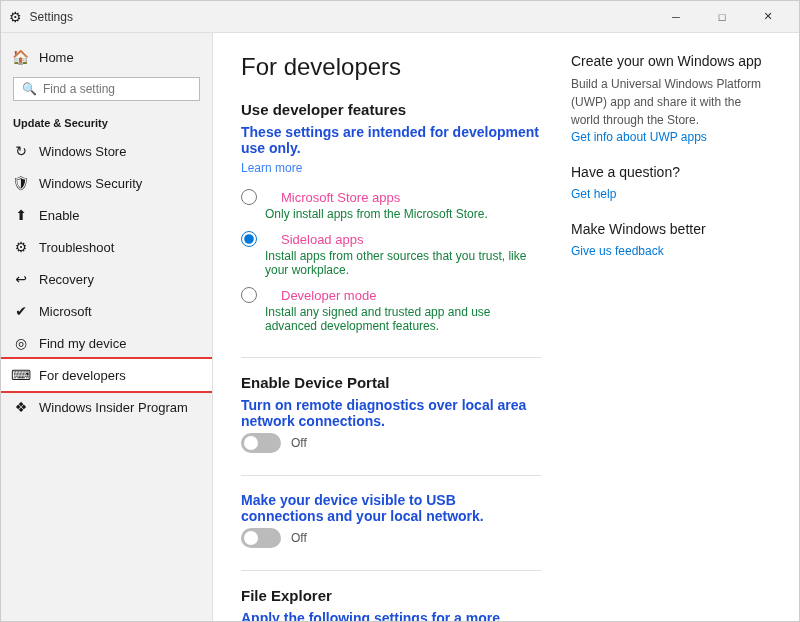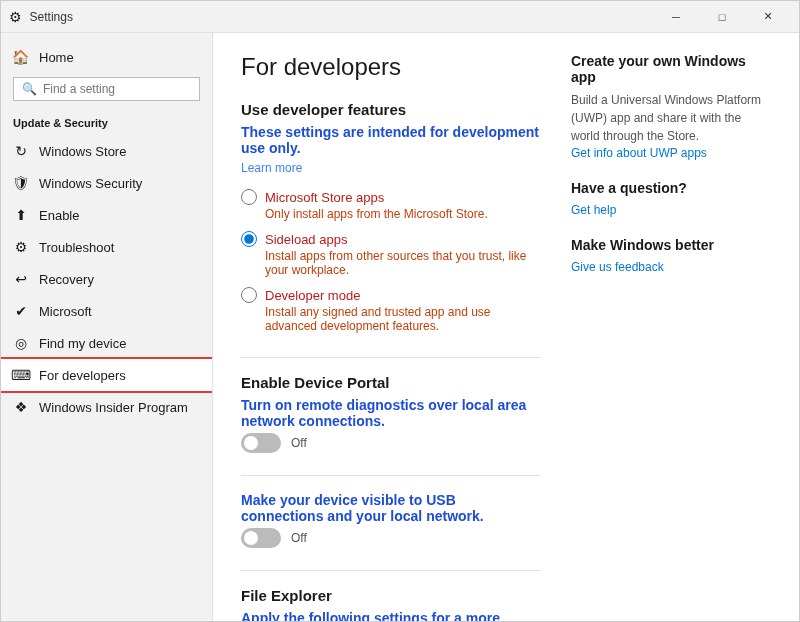--- a/index.html
+++ b/index.html
@@ -177,25 +177,26 @@
     }
     .radio-input {
       width: 16px;
       height: 16px;
       accent-color: #0078d7;
       cursor: pointer;
       flex-shrink: 0;
     }
     .radio-label {
       font-size: 13px;
-      color: #b91c1c;
+      color: #ec4899;
+      margin-left: 16px;
     }
     .radio-desc {
       font-size: 12px;
-      color: #c2410c;
+      color: #15803d;
       padding-left: 24px;
     }
     .section-divider {
       border: none;
       border-top: 1px solid #e0e0e0;
       margin: 0 0 16px 0;
     }
     .toggle-row {
       display: flex;
       align-items: center;
@@ -227,21 +228,21 @@
       color: #555;
     }
     .section-block {
       margin-bottom: 22px;
     }
     .right-card {
       margin-bottom: 20px;
     }
     .right-card-title {
       font-size: 14px;
-      font-weight: 700;
+      font-weight: 400;
       margin-bottom: 6px;
     }
     .right-card-text {
       font-size: 12px;
       color: #555;
       line-height: 1.5;
     }
     .right-card-link {
       color: #0078d7;
       font-size: 12px;

